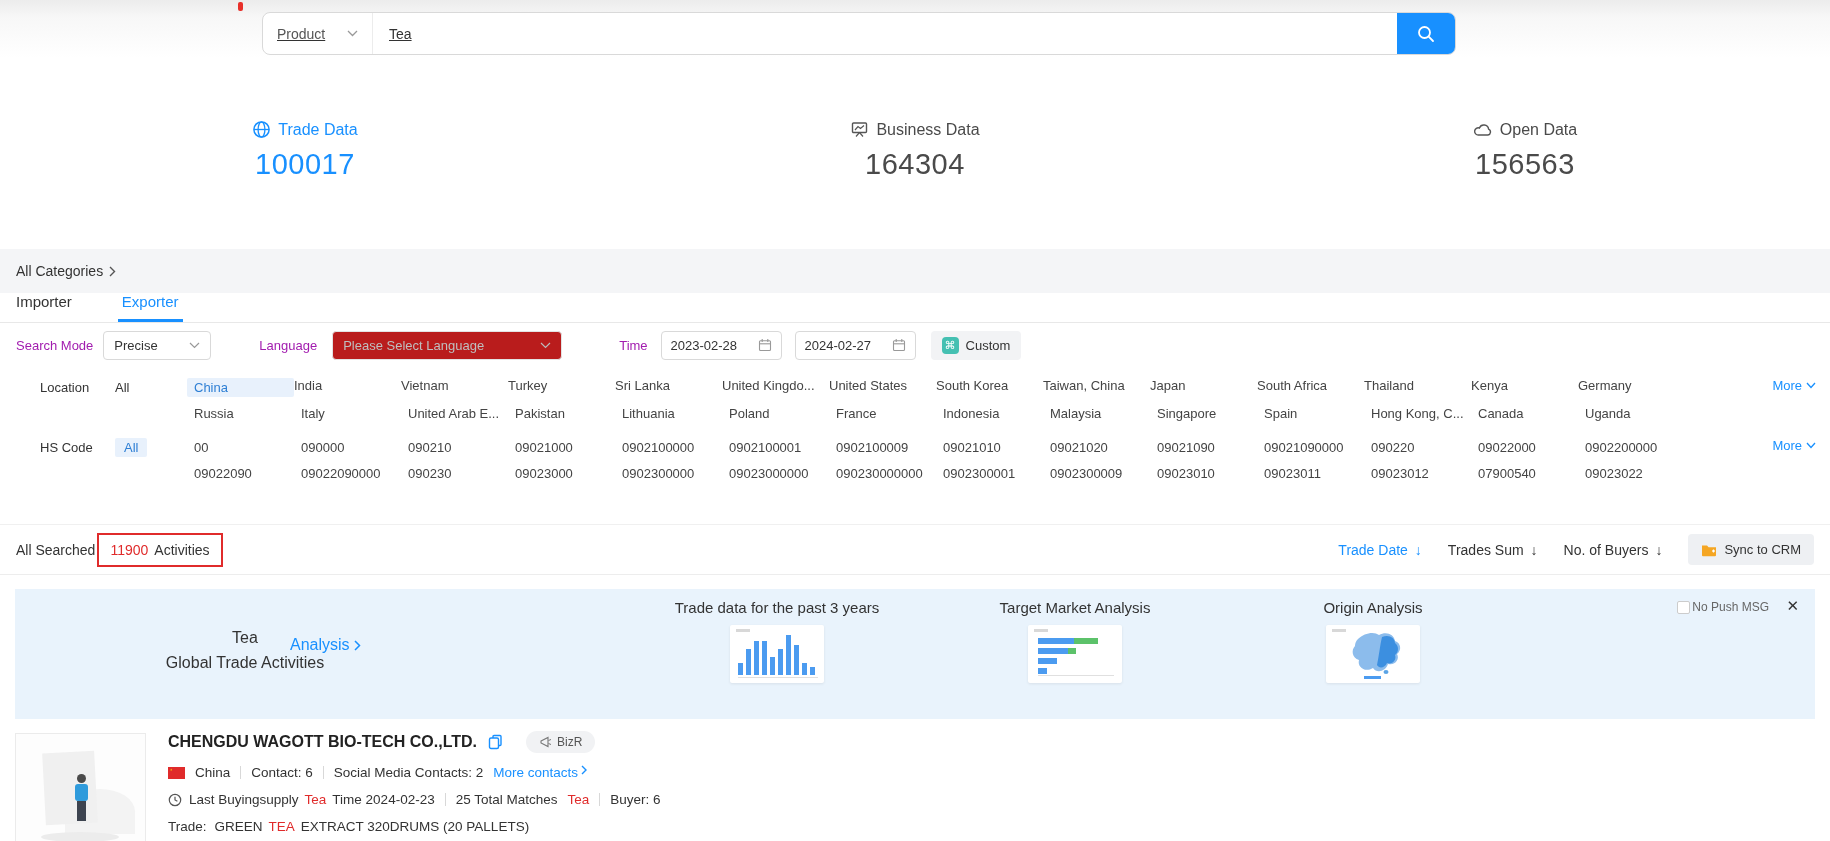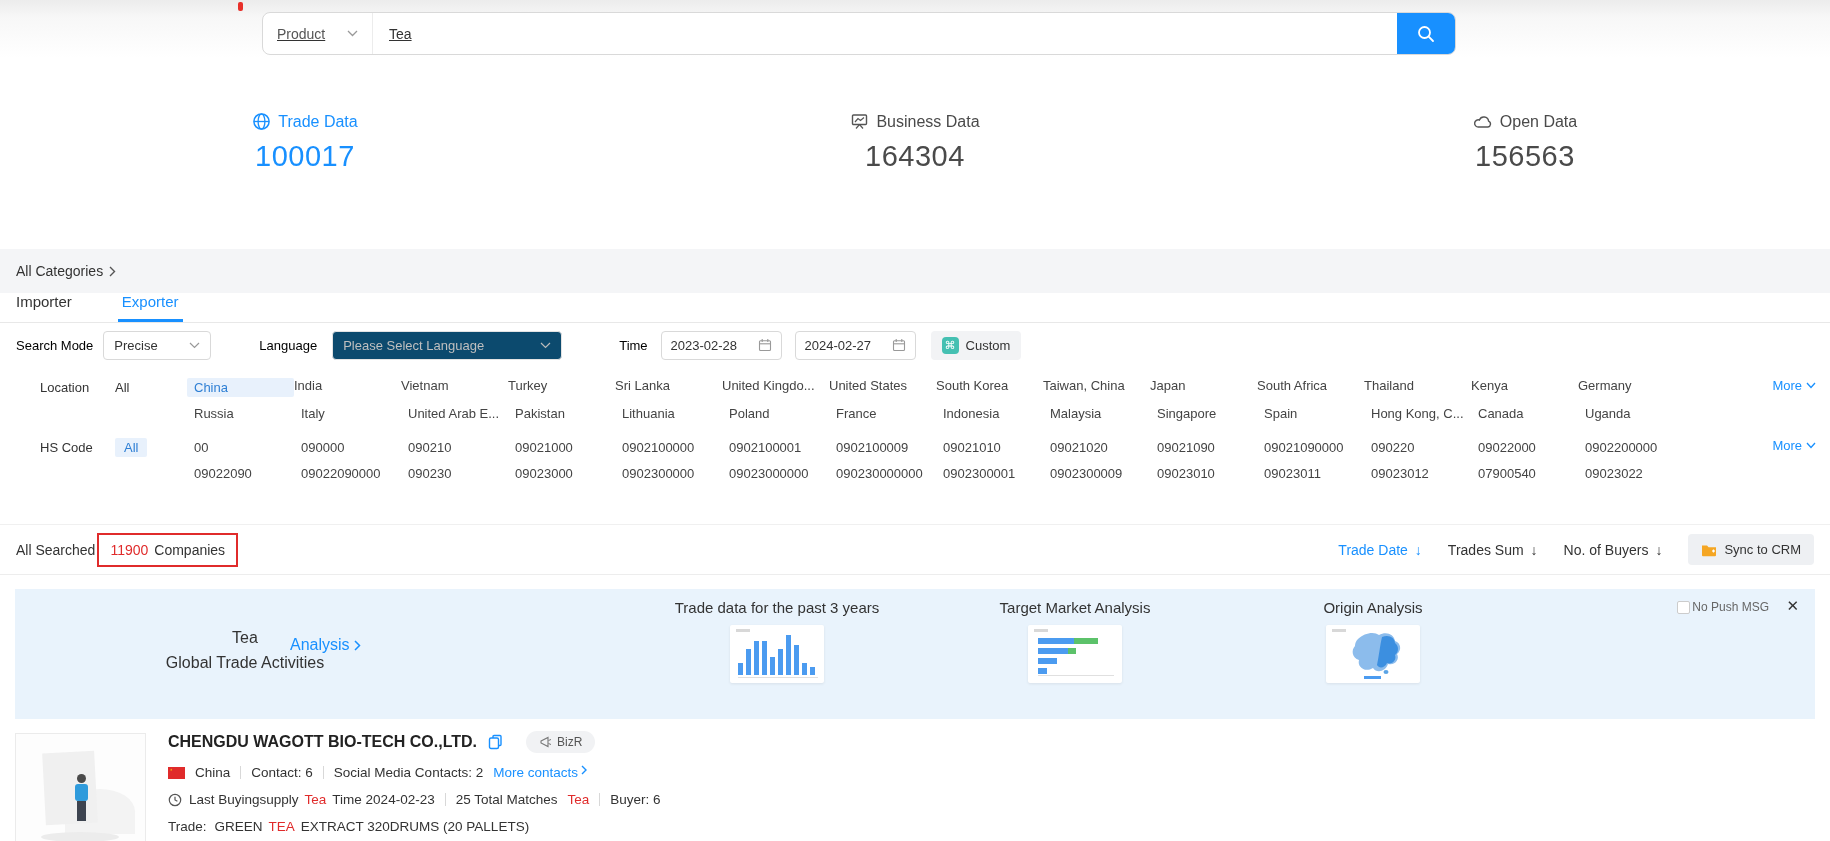--- a/index.html
+++ b/index.html
@@ -13,21 +13,21 @@
   .searchbar { position:absolute; left:262px; top:12px; width:1194px; height:43px; display:flex;
                background:#fff; border:1px solid #d9d9d9; border-radius:8px;text-decoration:underline; }
   .product-select { display:flex; align-items:center; justify-content:space-between; width:110px; flex:none;
                     padding:0 14px; border-right:1px solid #ececec; color:#555; font-size:14px; cursor:pointer; }
   .search-input { flex:1; border:none; outline:none; font-size:14px; color:#333; padding:0 16px;
                   font-family:inherit; background:transparent; }
   .search-btn { width:58px; flex:none; background:#1890ff; border:none; border-radius:0 7px 7px 0;
                 display:flex; align-items:center; justify-content:center; cursor:pointer; }
 
   
-  .stats { position:absolute; top:96px; left:0; right:0; height:95px; display:flex; }
+  .stats { position:absolute; top:104px; left:0; right:0; height:95px; display:flex; }
   .stat { flex:1; display:flex; flex-direction:column; align-items:center; }
   .stat-top { display:flex; align-items:center; gap:7px; margin-top:16px; font-size:16px; color:#4a4a4a; }
   .stat-value { font-size:29px; color:#4a4a4a; margin-top:9px; letter-spacing:.5px; }
   .stat.blue .stat-top, .stat.blue .stat-value { color:#1890ff; }
 
   
   .cat-band { position:absolute; top:249px; left:0; right:0; height:44px; background:#f4f5f7;
               display:flex; }
   .cat-left { display:flex; align-items:center; gap:6px; margin-left:16px; font-size:14px; color:#333; cursor:pointer; }
   .cat-select { position:absolute; left:132px; top:9px; width:374px; height:26px; background:#fff;
@@ -36,26 +36,26 @@
 
   
   .tabs { position:absolute; top:293px; left:0; right:0; height:30px; border-bottom:1px solid #e8e8e8;
           display:flex; padding-left:16px; gap:50px; }
   .tab { font-size:15px; color:#333; cursor:pointer; padding-bottom:10px; position:relative; }
   .tab.active { color:#1890ff; }
   .tab.active::after { content:""; position:absolute; left:-4px; right:-4px; bottom:0; height:3px; background:#1890ff; }
 
   
   .mode-row { position:absolute; top:330px; left:0; right:0; height:30px; display:flex; align-items:center; padding-left:16px; }
-  .f-label { font-size:13px; color:#000000; flex:none;text-align:right; }
+  .f-label { font-size:13px; color:#a21caf; flex:none;text-align:right; }
   .sel { height:29px; border:1px solid #d9d9d9; border-radius:4px; background:#fff; display:flex;
          align-items:center; justify-content:space-between; padding:0 10px; font-size:13px; color:#333; cursor:pointer; }
   .sel.precise { width:108px; margin-left:10px; }
   .lang-label { margin-left:48px; }
-  .sel.language { width:230px; margin-left:15px; background:#0c4a6e; border-color:#e3e3e3; }
+  .sel.language { width:230px; margin-left:15px; background:#b91c1c; border-color:#e3e3e3; }
   .sel.language .ph { color:#bfbfbf; }
   .time-label { margin-left:57px; }
   .date-box { width:121px; height:29px; border:1px solid #d9d9d9; border-radius:4px; background:#fff;
               display:flex; align-items:center; justify-content:space-between; padding:0 9px;
               font-size:13px; color:#333; margin-left:13px; cursor:pointer; }
   .custom-btn { margin-left:15px; height:29px; background:#f2f3f5; border:none; border-radius:4px;
                 display:flex; align-items:center; gap:7px; padding:0 11px; font-size:13px; color:#333; cursor:pointer; }
   .custom-ico { width:17px; height:17px; border-radius:4px; background:#45c0b2; color:#fff; font-size:11px;
                 display:flex; align-items:center; justify-content:center; }
 
@@ -371,21 +371,21 @@
       <svg width="10" height="7">
           <polyline points="1,1 5,5.5 9,1" fill="none" stroke="#1890ff" stroke-width="1.3"></polyline>
         </svg>
     </span>
   </div>
 
   <div class="results-hd">
     <span class="all-searched">All Searched</span>
     <span class="count-box">
       <span class="count-num">11900</span>
-      <span class="count-lbl">Companies</span>
+      <span class="count-lbl">Activities</span>
     </span>
     <div class="sorts">
       <div class="sort-item active">
         <span>Trade Date</span>
         <span class="arr">↓</span>
       </div>
       <div class="sort-item">
         <span>Trades Sum</span>
         <span class="arr">↓</span>
       </div>

